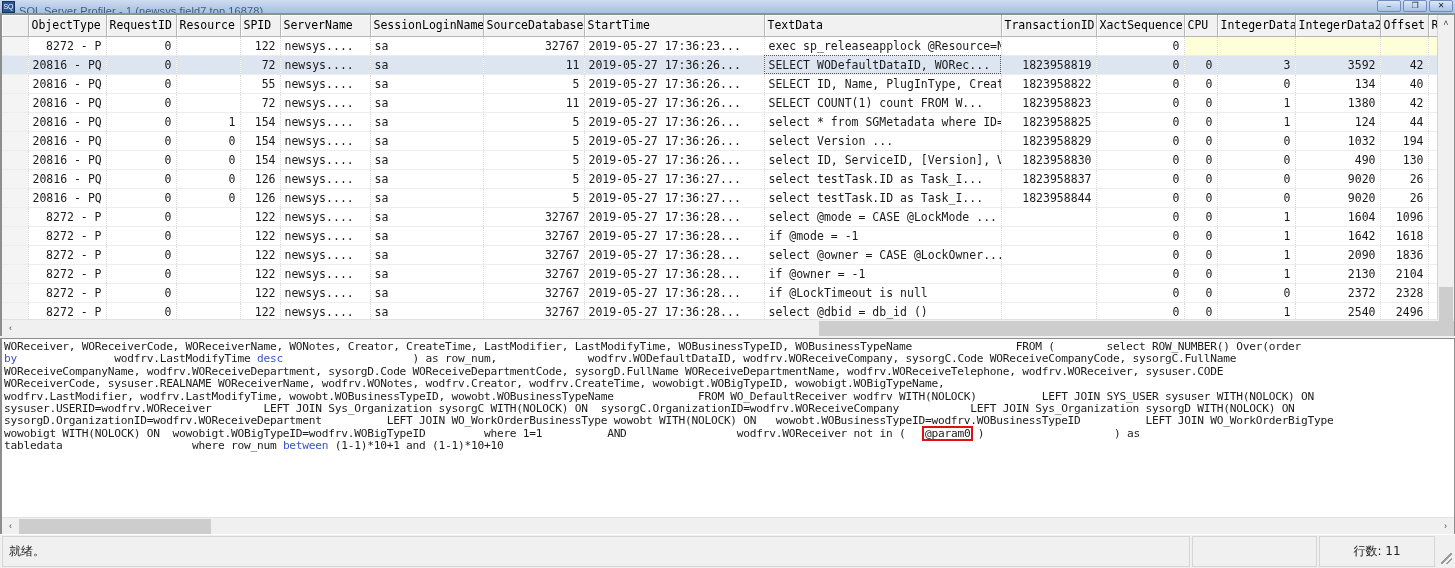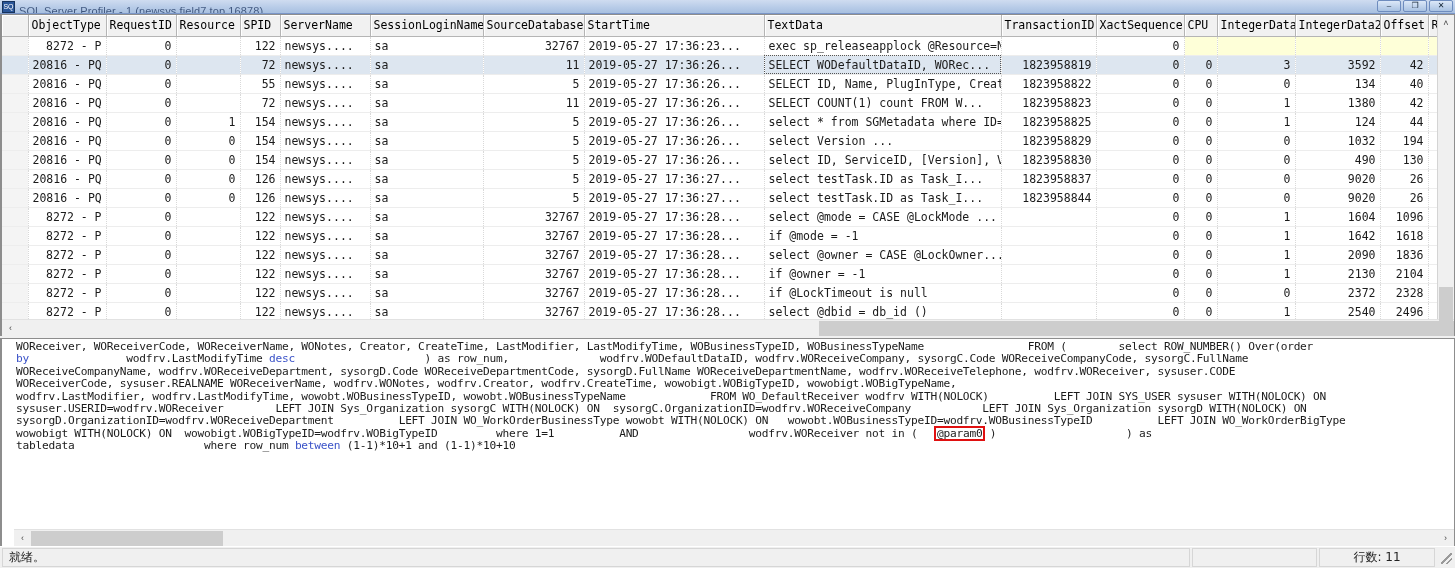--- a/index.html
+++ b/index.html
@@ -211,21 +211,20 @@
     min-height: 0;
     margin-top: 2px;
     background: #ffffff;
     border-left: 2px solid #8d8d8d;
     border-top: 1px solid #8d8d8d;
     border-right: 1px solid #8d8d8d;
     display: flex;
     flex-direction: column;
     position: relative;
     overflow: hidden;
-    padding-left: 12px;
   }
   .sql-body {
     flex: 1 1 auto;
     position: relative;
     overflow: hidden;
     padding: 2px 0 0 2px;
   }
   .sql-text {
     font-family: "DejaVu Sans Mono", "Liberation Mono", monospace;
     font-size: 11.2px;
@@ -257,21 +256,21 @@
   }
   .sql-hscroll .track { flex: 1 1 auto; height: 17px; position: relative; }
   .sql-hscroll .thumb {
     position: absolute; top: 1px; bottom: 1px;
     left: 0px; width: 192px; background: #cdcdcd;
   }
 
   
   .statusbar {
     flex: 0 0 auto;
-    height: 22px;
+    height: 34px;
     background: #f0f0f0;
     border-top: 1px solid #ffffff;
     display: flex;
     align-items: stretch;
     font-size: 12px;
     color: #222;
     padding: 1px 0 1px 2px;
     gap: 2px;
   }
   .sb-pane {

